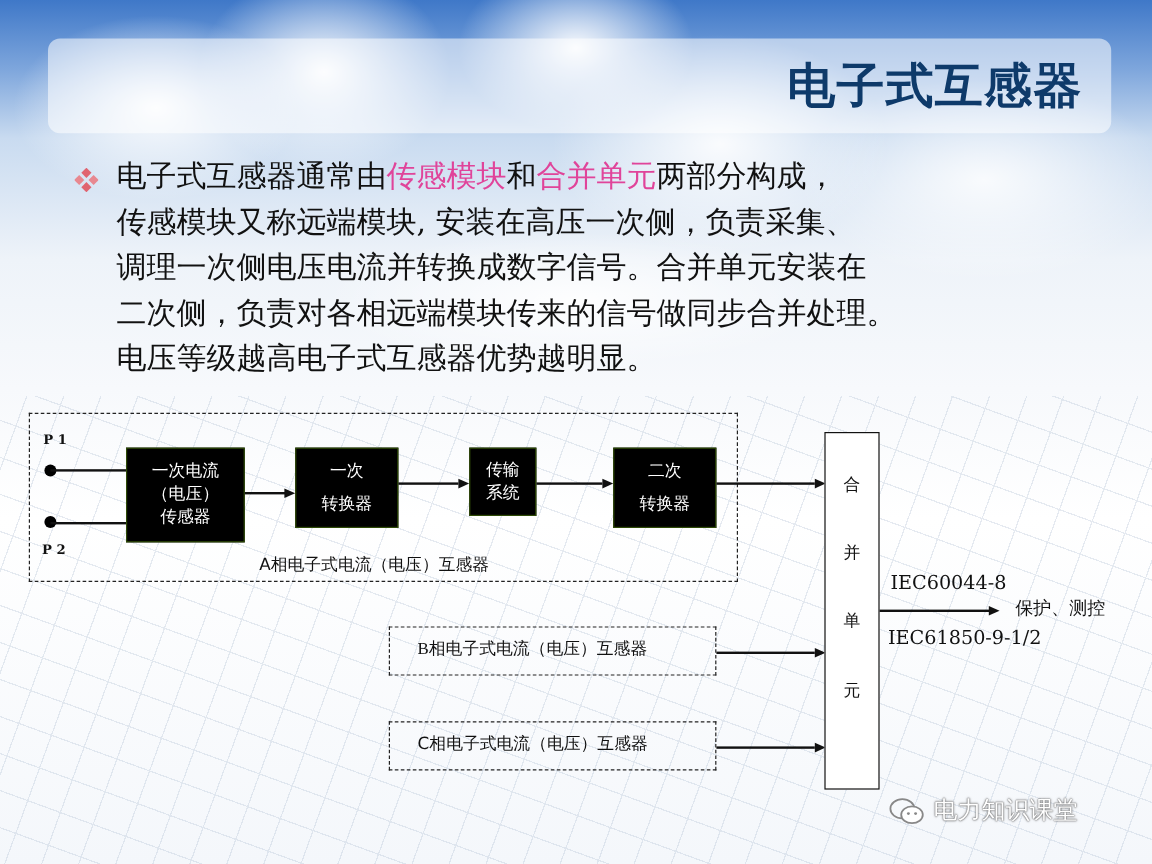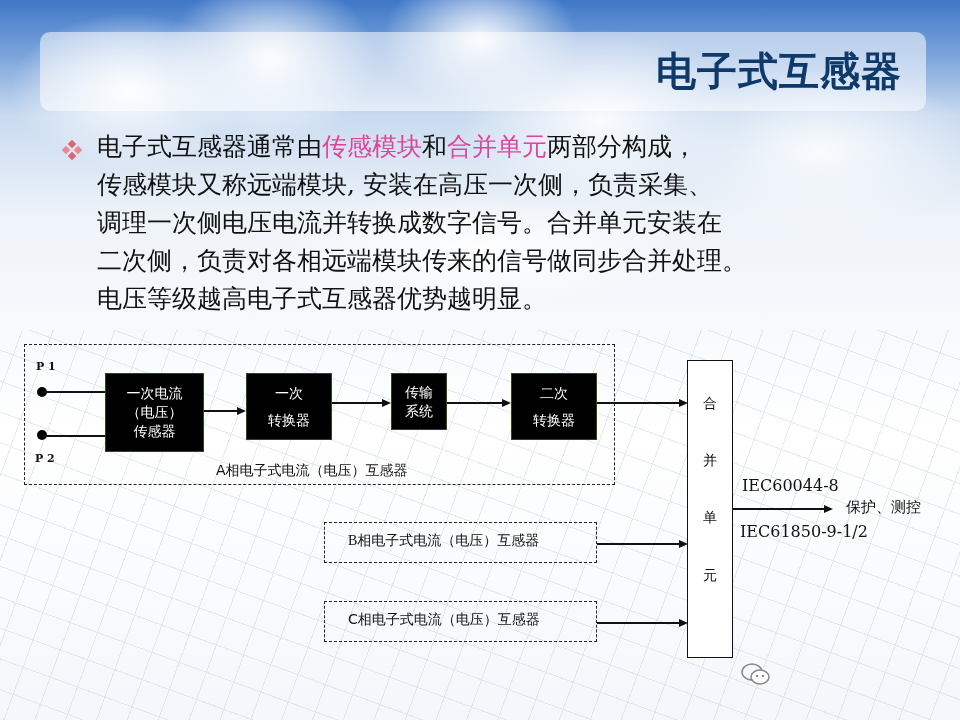--- a/index.html
+++ b/index.html
@@ -122,13 +122,14 @@
 <div class="lbl" style="left:846px;top:498px;font-size:15px;">保护、测控</div>
 <div class="std" style="left:740px;top:522px;">IEC61850-9-1/2</div>
 
 <div class="wm">
   <svg width="32" height="24" viewBox="0 0 32 24">
     <ellipse cx="12" cy="10" rx="10" ry="8" fill="none" stroke="#888" stroke-width="1.5"></ellipse>
     <ellipse cx="20" cy="15" rx="9" ry="7" fill="#fff" stroke="#888" stroke-width="1.5"></ellipse>
     <circle cx="17" cy="14" r="1.2" fill="#888"></circle>
       <circle cx="23" cy="14" r="1.2" fill="#888"></circle>
   </svg>
+  <span>电力知识课堂</span>
 </div>
 
 </body></html>

